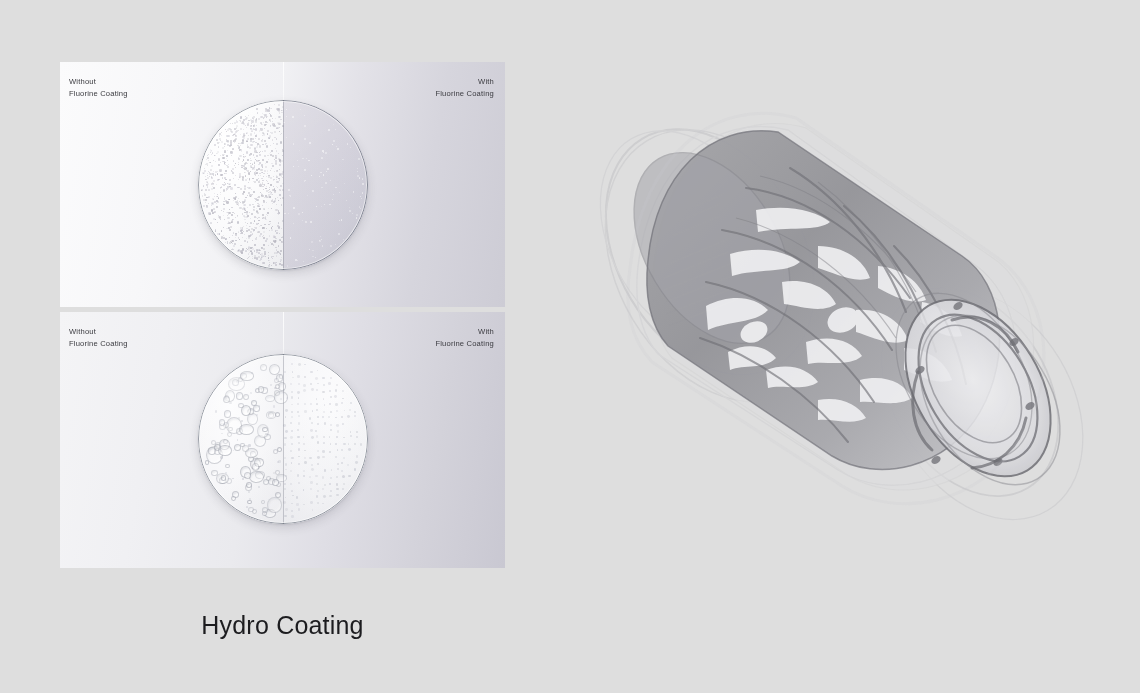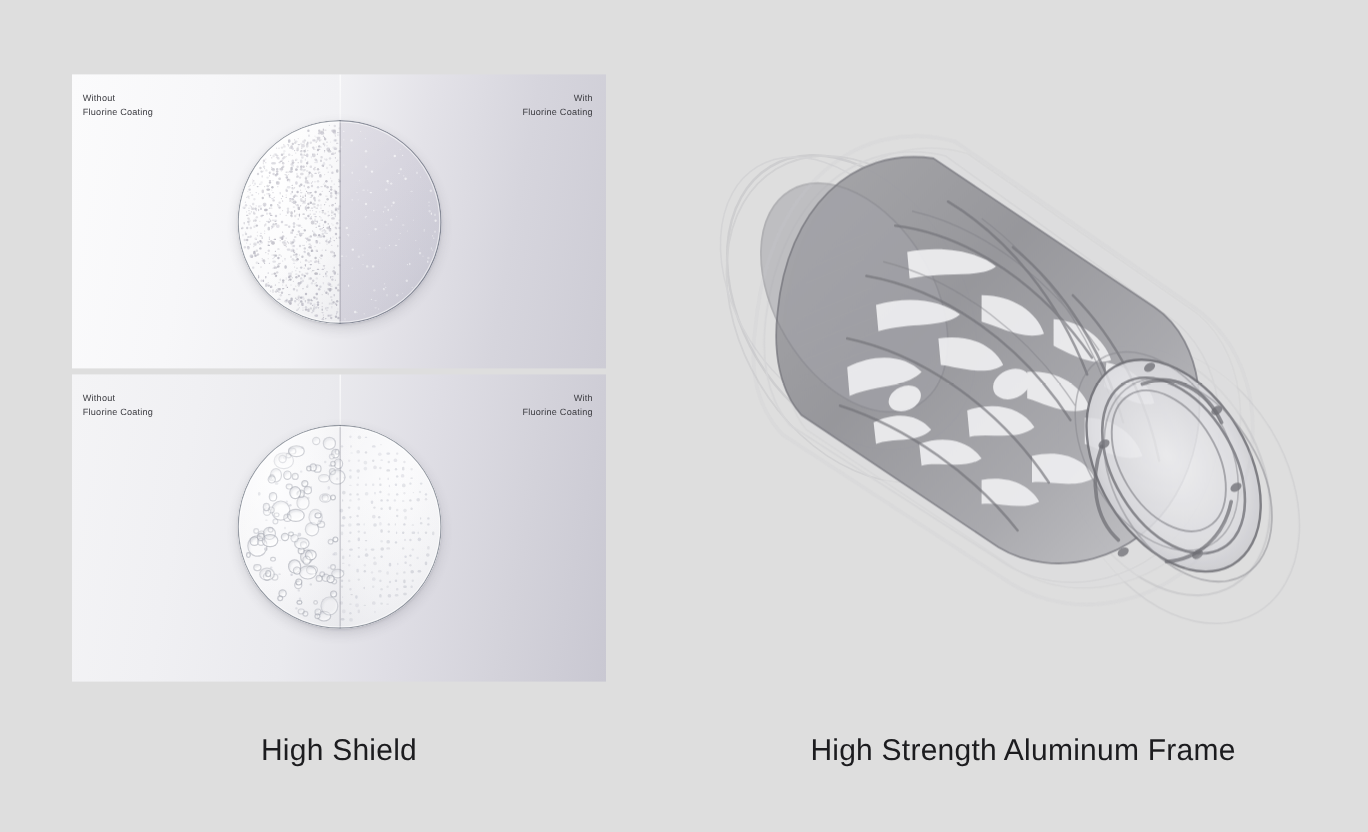--- a/index.html
+++ b/index.html
@@ -1940,16 +1940,15 @@
       </g>
 
       <g opacity="0.18" fill="none" stroke="#c9c9ce" stroke-width="3">
         <path d="M70,198 C 82,84 156,26 236,48 L 432,184
                  C 488,220 500,302 462,366 C 420,436 336,450 282,416 L 92,292
                  C 70,268 64,238 70,198 Z"></path>
       </g>
     </svg>
   </div>
 
-  <div class="feature-title" id="title-hydro">High Shield</div>
-  <div class="feature-title" id="title-frame">High Strength Aluminum Frame</div>
+  <div class="feature-title" id="title-hydro">Hydro Coating</div>
 
 </div>
 
 </body></html>

